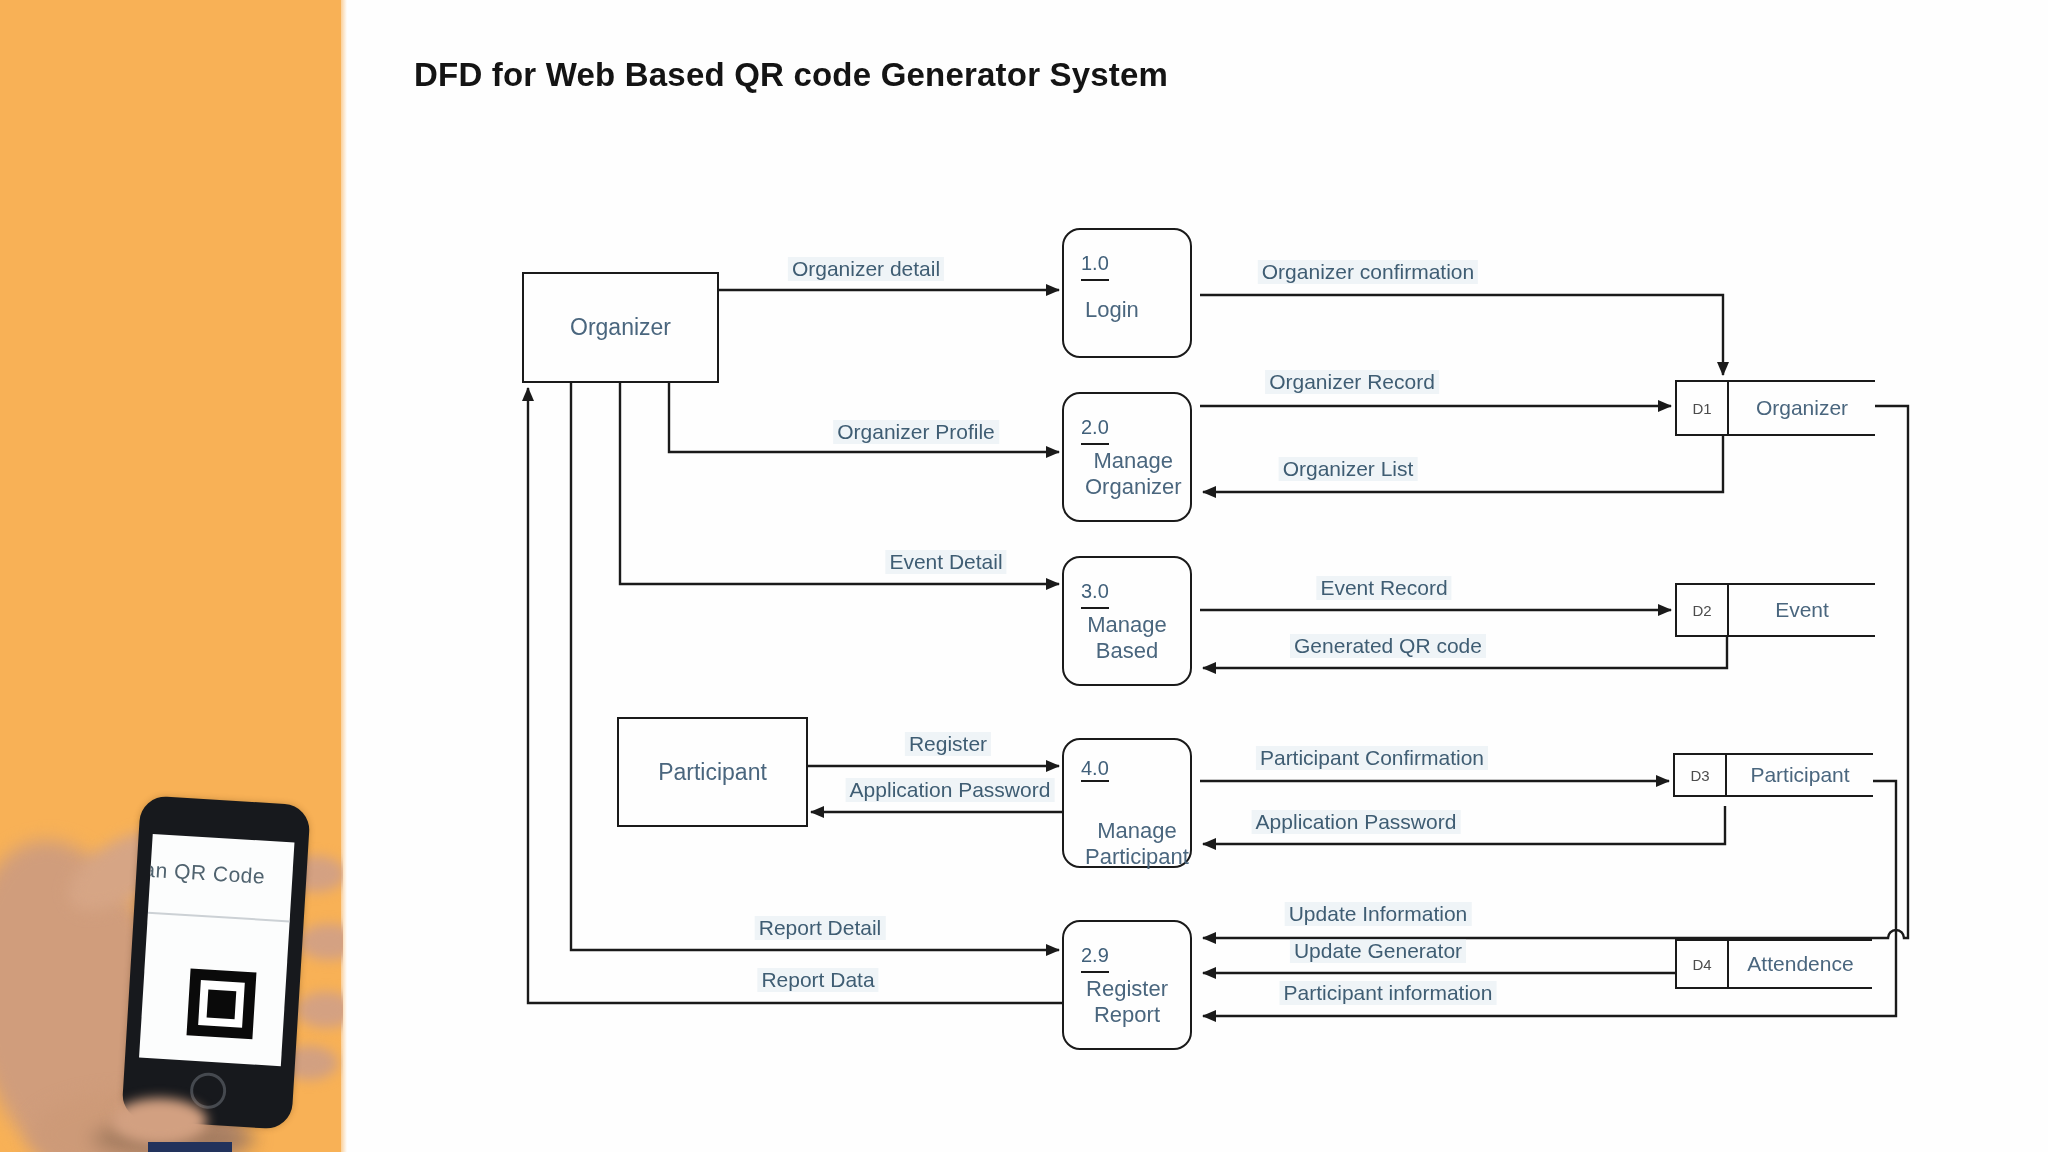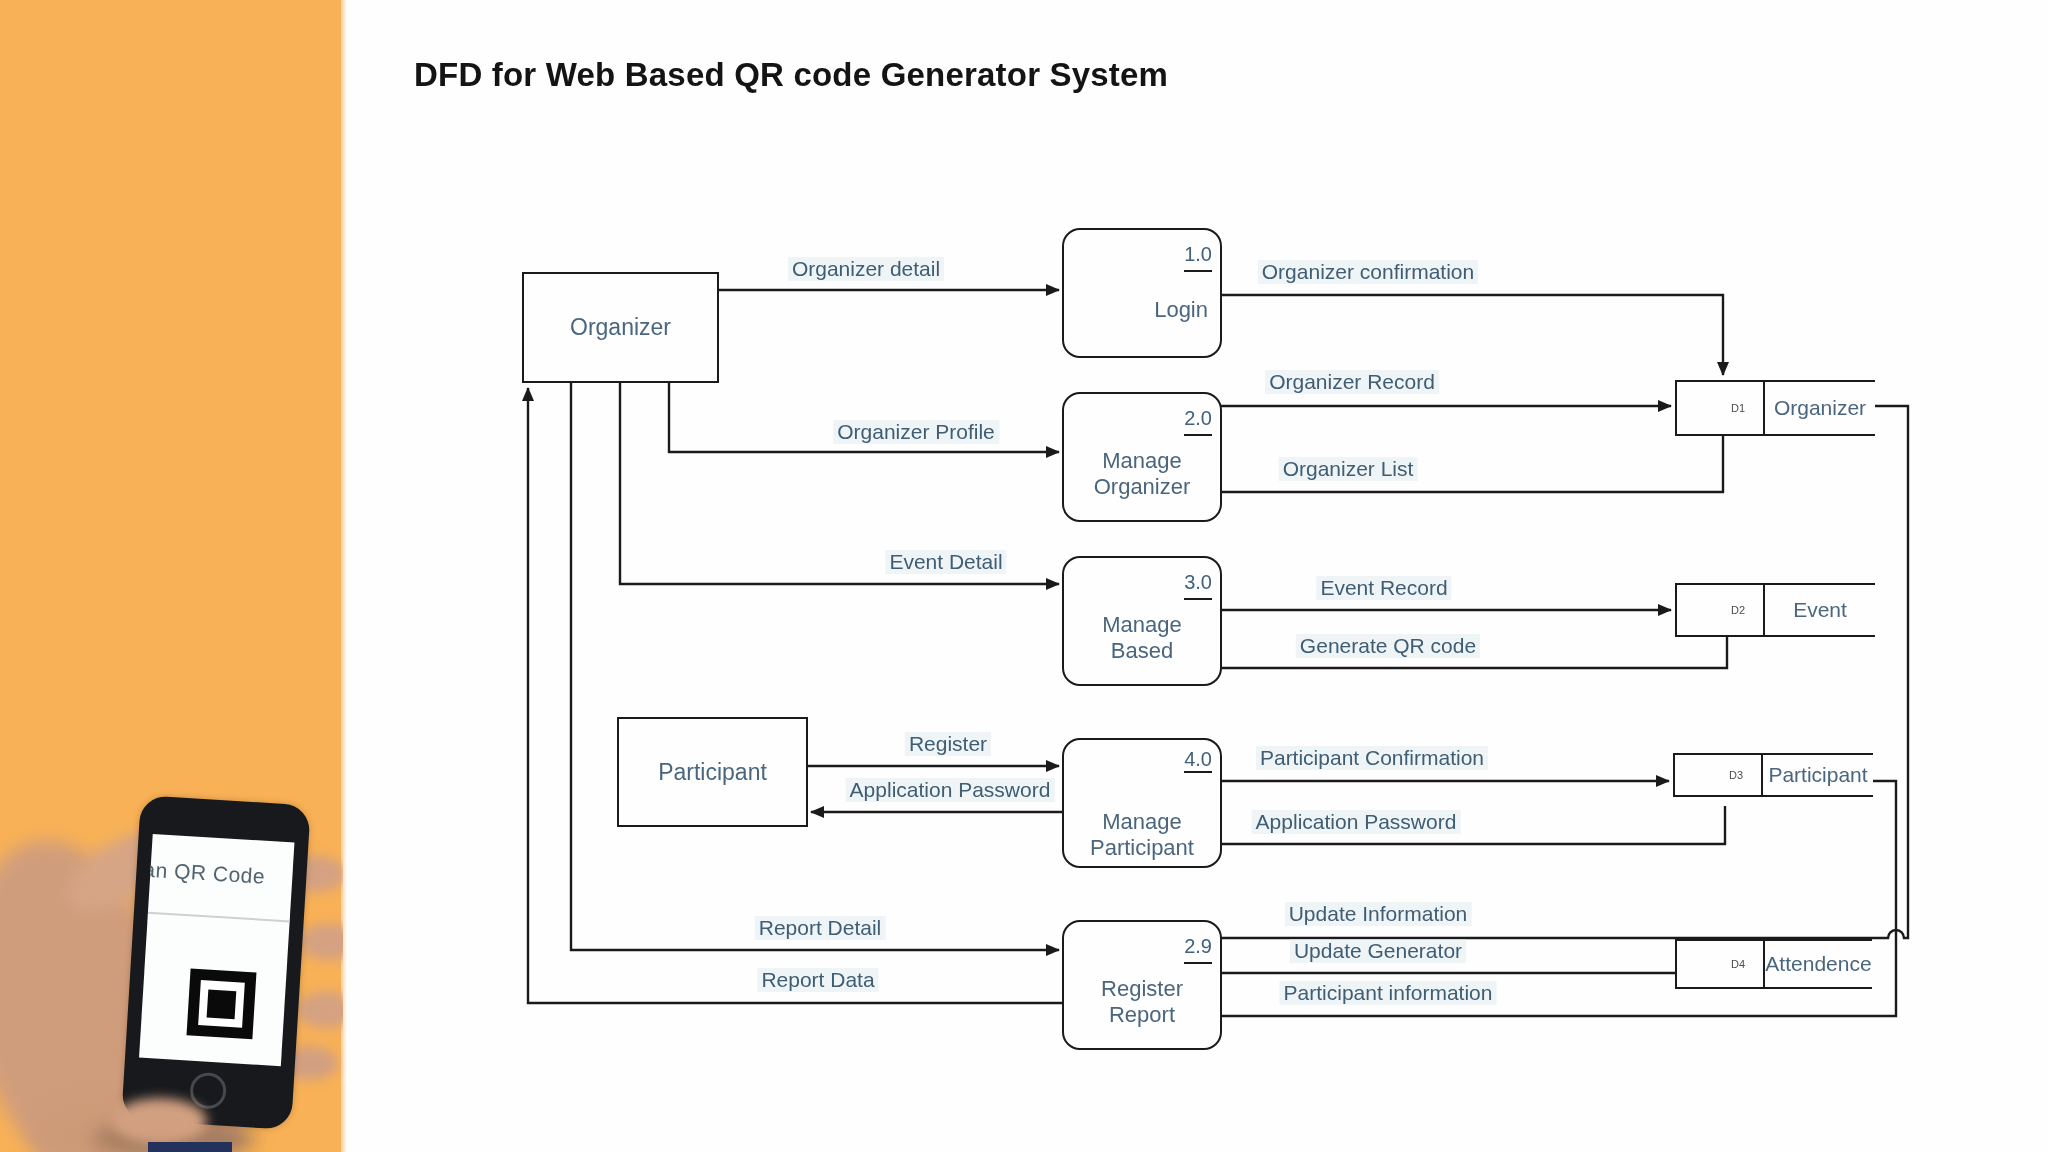--- a/index.html
+++ b/index.html
@@ -39,31 +39,31 @@
   .title{position:absolute;left:414px;top:56px;width:820px;font-size:33px;font-weight:bold;
     color:#141414;letter-spacing:.2px;}
   
   .diagram{position:absolute;left:0;top:0;width:2048px;height:1152px;}
   svg.wires{position:absolute;left:0;top:0;}
   .box{position:absolute;box-sizing:border-box;border:2.4px solid #1a1a1a;background:#fefefe;
     display:flex;align-items:center;justify-content:center;color:#4a667e;}
   .entity{font-size:23px;}
   .entity.organizer{left:522px;top:272px;width:197px;height:111px;}
   .entity.participant{left:617px;top:717px;width:191px;height:110px;}
-  .process{left:1062px;width:160px;height:130px;border-radius:18px;flex-direction:column;
-    align-items:flex-end;justify-content:flex-start;padding:8px;}
+  .process{left:1062px;width:130px;height:130px;border-radius:18px;flex-direction:column;
+    align-items:flex-start;justify-content:flex-start;padding:17px;}
   .process .p-num{height:32px;border-bottom:2.4px solid #1a1a1a;display:flex;align-items:center;
     justify-content:center;font-size:20px;color:#41607a;}
   .process .p-name{flex:1;display:flex;align-items:center;justify-content:center;text-align:center;
     font-size:22px;line-height:1.18;color:#4a667e;padding:0 4px;}
   .p1{top:228px;} .p2{top:392px;} .p3{top:556px;} .p4{top:738px;gap:36px;} .p5{top:920px;}
   .datastore{position:absolute;box-sizing:border-box;height:56px;width:200px;background:#fefefe;
     border:2.4px solid #1a1a1a;border-right:none;display:flex;align-items:stretch;}
   .ds-id{width:50px;border-right:2.4px solid #1a1a1a;display:flex;align-items:center;
-    justify-content:center;font-size:11px;color:#4c4c4c;margin-left:36px;}
+    justify-content:center;font-size:15px;color:#4c4c4c;}
   .ds-name{flex:1;display:flex;align-items:center;justify-content:center;font-size:21px;color:#4a667e;}
   .d1{left:1675px;top:380px;} .d2{left:1675px;top:583px;height:54px;}
   .d3{left:1673px;top:753px;height:44px;} .d4{left:1675px;top:939px;height:50px;width:197px;}
   .flabel{position:absolute;transform:translateX(-50%);white-space:nowrap;font-size:21px;
     color:#3f5d73;background:rgba(223,233,240,.5);padding:0 4px;line-height:1.15;}
 </style>
 </head>
 <body>
 
 <div class="strip"></div>
@@ -166,21 +166,21 @@
     <div class="ds-name">Attendence</div>
   </div>
 
   <div class="flabel" style="left:866px;top:257px;">Organizer detail</div>
   <div class="flabel" style="left:1368px;top:260px;">Organizer confirmation</div>
   <div class="flabel" style="left:1352px;top:370px;">Organizer Record</div>
   <div class="flabel" style="left:1348px;top:457px;">Organizer List</div>
   <div class="flabel" style="left:916px;top:420px;">Organizer Profile</div>
   <div class="flabel" style="left:946px;top:550px;">Event Detail</div>
   <div class="flabel" style="left:1384px;top:576px;">Event Record</div>
-  <div class="flabel" style="left:1388px;top:634px;">Generate QR code</div>
+  <div class="flabel" style="left:1388px;top:634px;">Generated QR code</div>
   <div class="flabel" style="left:948px;top:732px;">Register</div>
   <div class="flabel" style="left:950px;top:778px;">Application Password</div>
   <div class="flabel" style="left:1372px;top:746px;">Participant Confirmation</div>
   <div class="flabel" style="left:1356px;top:810px;">Application Password</div>
   <div class="flabel" style="left:1378px;top:902px;">Update Information</div>
   <div class="flabel" style="left:1378px;top:939px;">Update Generator</div>
   <div class="flabel" style="left:1388px;top:981px;">Participant information</div>
   <div class="flabel" style="left:820px;top:916px;">Report Detail</div>
   <div class="flabel" style="left:818px;top:968px;">Report Data</div>
 </div>

